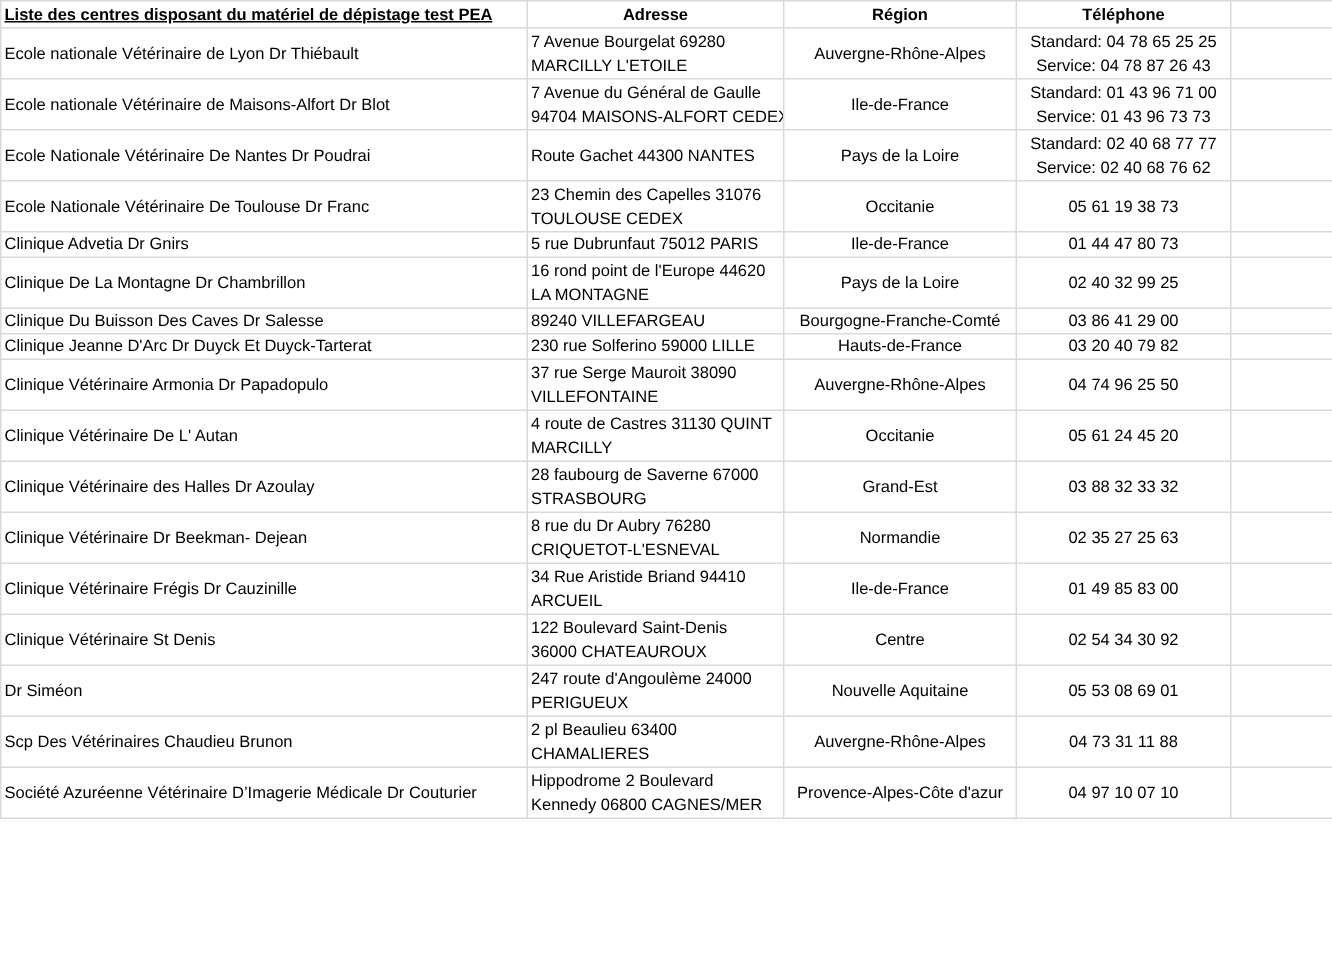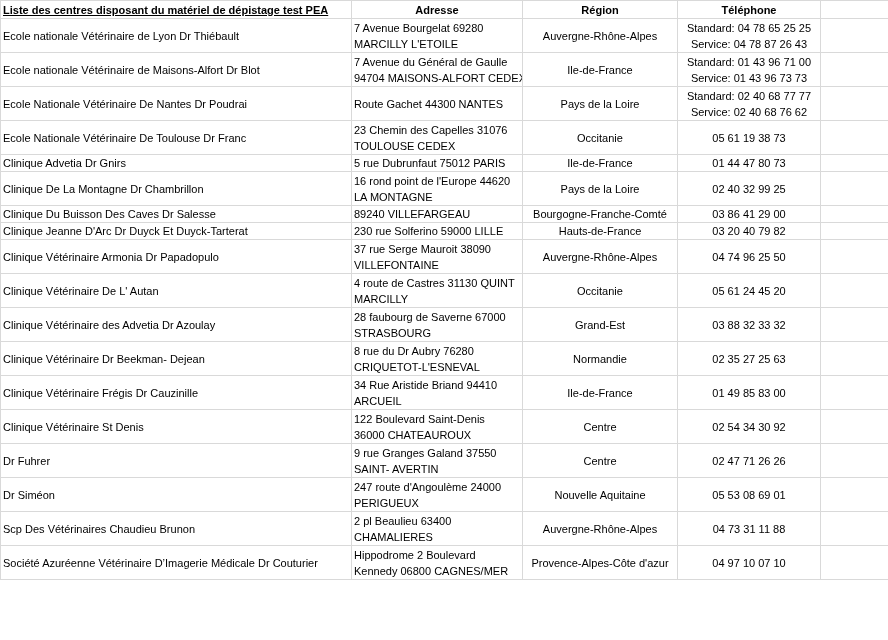--- a/index.html
+++ b/index.html
@@ -171,21 +171,21 @@
         </td>
     <td class="region"><span>Occitanie</span></td>
     <td class="phone">
           <span class="line">05 61 24 45 20</span>
         </td>
     <td class="empty"></td>
   </tr>
 
 
   <tr class="tall">
-    <td class="name"><span>Clinique Vétérinaire des Advetia Dr Azoulay</span></td>
+    <td class="name"><span>Clinique Vétérinaire des Halles Dr Azoulay</span></td>
     <td class="addr">
           <span class="line">28 faubourg de Saverne 67000</span>
           <span class="line">STRASBOURG</span>
         </td>
     <td class="region"><span>Grand-Est</span></td>
     <td class="phone">
           <span class="line">03 88 32 33 32</span>
         </td>
     <td class="empty"></td>
   </tr>
@@ -223,32 +223,20 @@
           <span class="line">122 Boulevard Saint-Denis</span>
           <span class="line">36000 CHATEAUROUX</span>
         </td>
     <td class="region"><span>Centre</span></td>
     <td class="phone">
           <span class="line">02 54 34 30 92</span>
         </td>
     <td class="empty"></td>
   </tr>
 
-  <tr class="tall">
-    <td class="name"><span>Dr Fuhrer</span></td>
-    <td class="addr">
-          <span class="line">9 rue Granges Galand 37550</span>
-          <span class="line">SAINT- AVERTIN</span>
-        </td>
-    <td class="region"><span>Centre</span></td>
-    <td class="phone">
-          <span class="line">02 47 71 26 26</span>
-        </td>
-    <td class="empty"></td>
-  </tr>
 
   <tr class="tall">
     <td class="name"><span>Dr Siméon</span></td>
     <td class="addr">
           <span class="line">247 route d'Angoulème 24000</span>
           <span class="line">PERIGUEUX</span>
         </td>
     <td class="region"><span>Nouvelle Aquitaine</span></td>
     <td class="phone">
           <span class="line">05 53 08 69 01</span>

